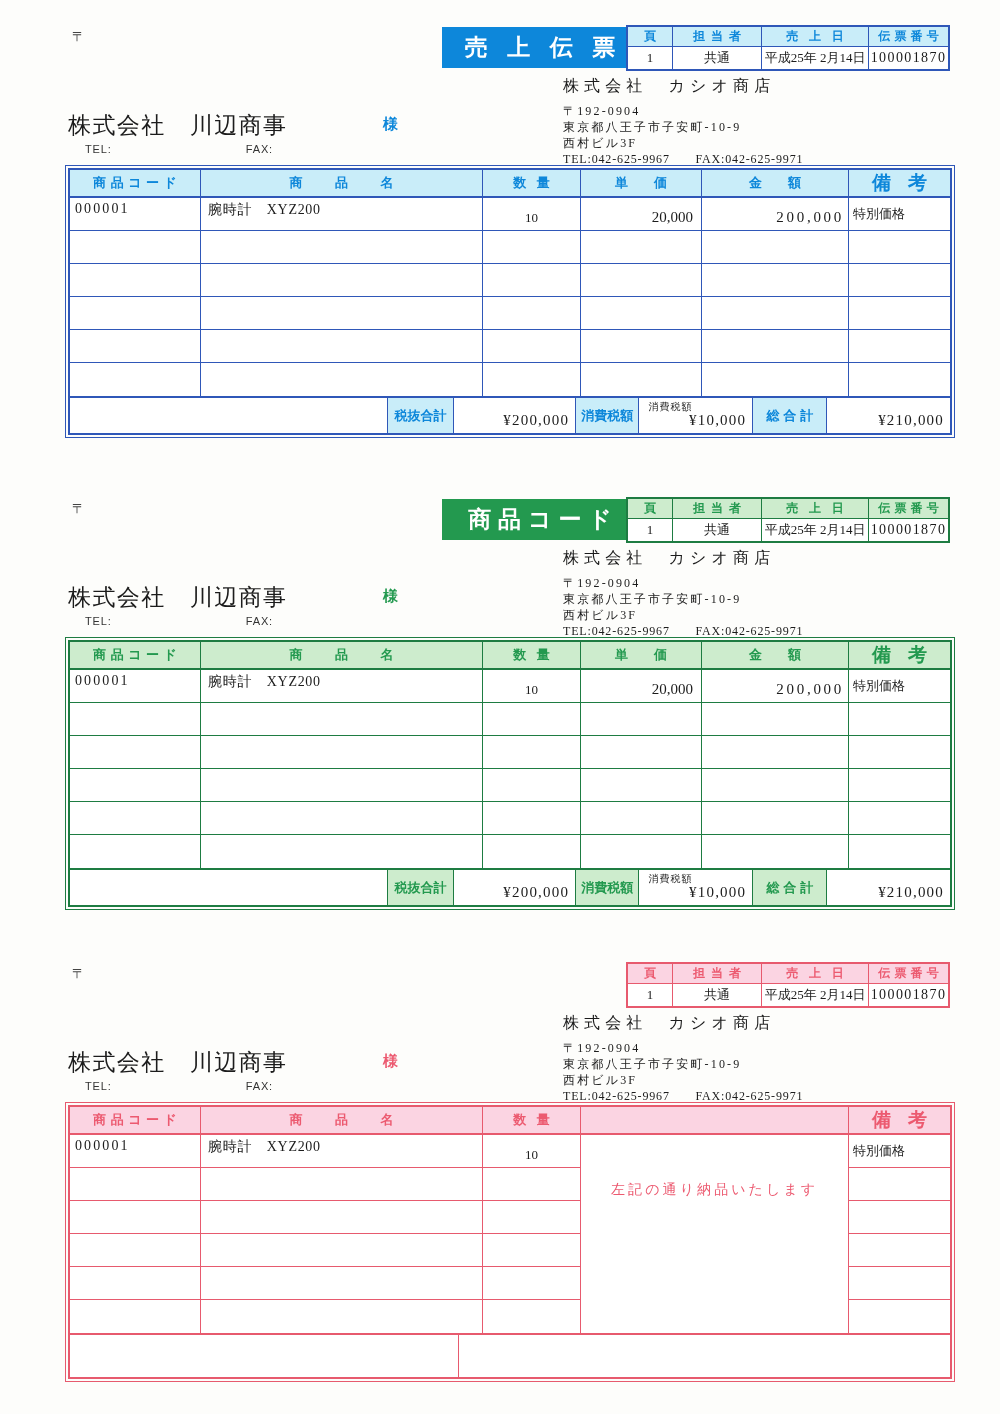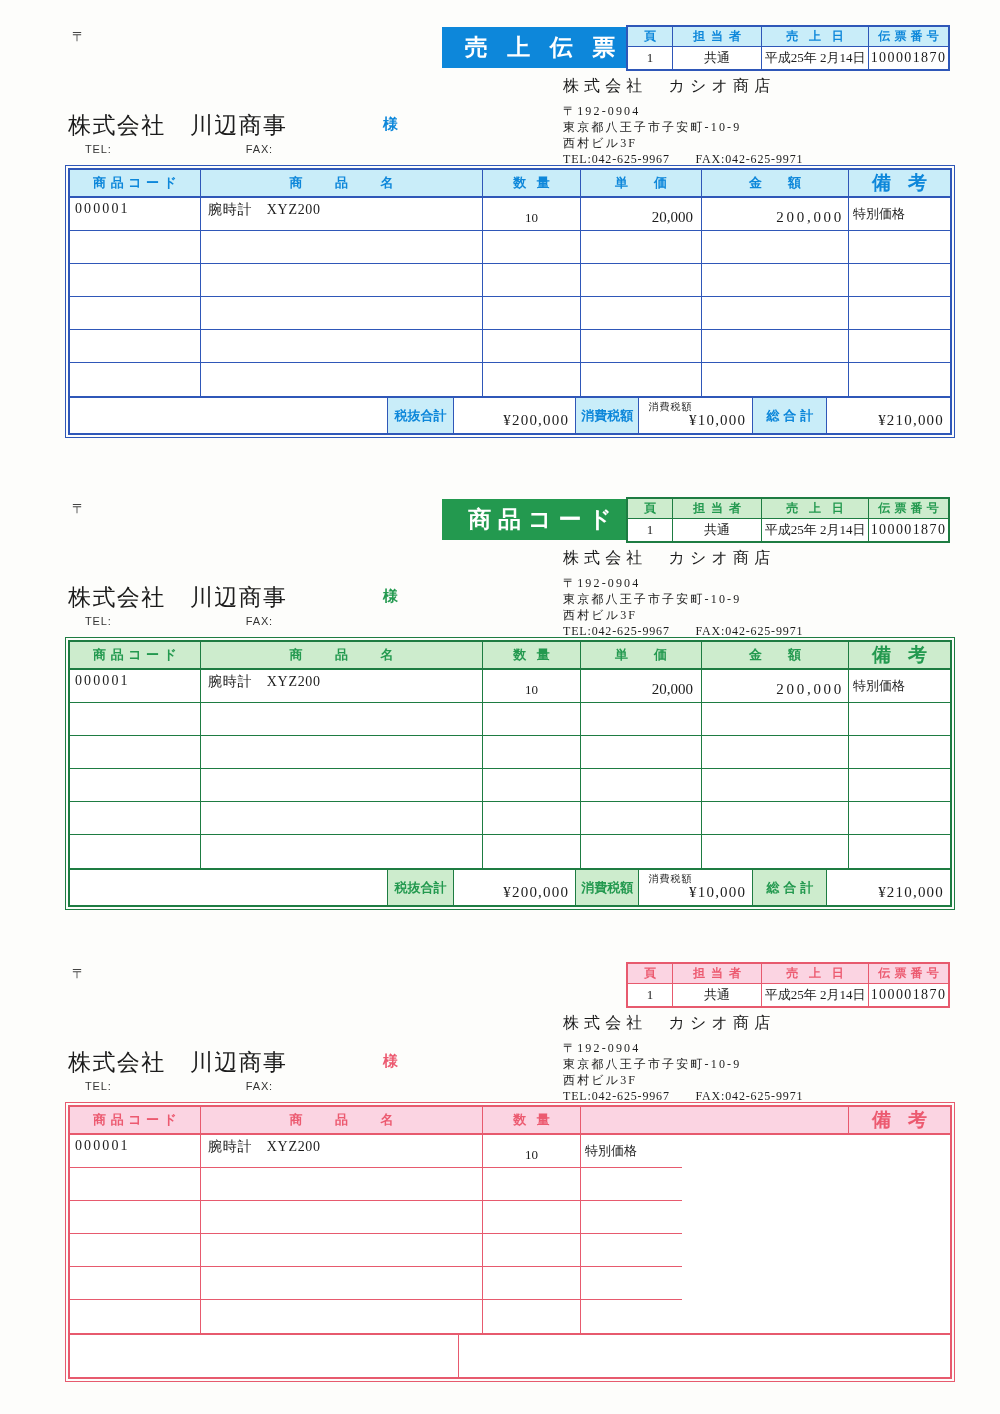--- a/index.html
+++ b/index.html
@@ -412,20 +412,23 @@
               <div class="c c1"></div>
               <div class="c c2"></div>
               <div class="c c3"></div>
             </div>
           <div class="trow">
               <div class="c c1"></div>
               <div class="c c2"></div>
               <div class="c c3"></div>
             </div>
         </div>
+        <div class="merged-cell">
+          <div class="message">左記の通り納品いたします</div>
+        </div>
         <div class="note-col">
           <div class="nrow">特別価格</div>
           <div class="nrow"></div>
           <div class="nrow"></div>
           <div class="nrow"></div>
           <div class="nrow"></div>
           <div class="nrow"></div>
         </div>
       </div>
 

